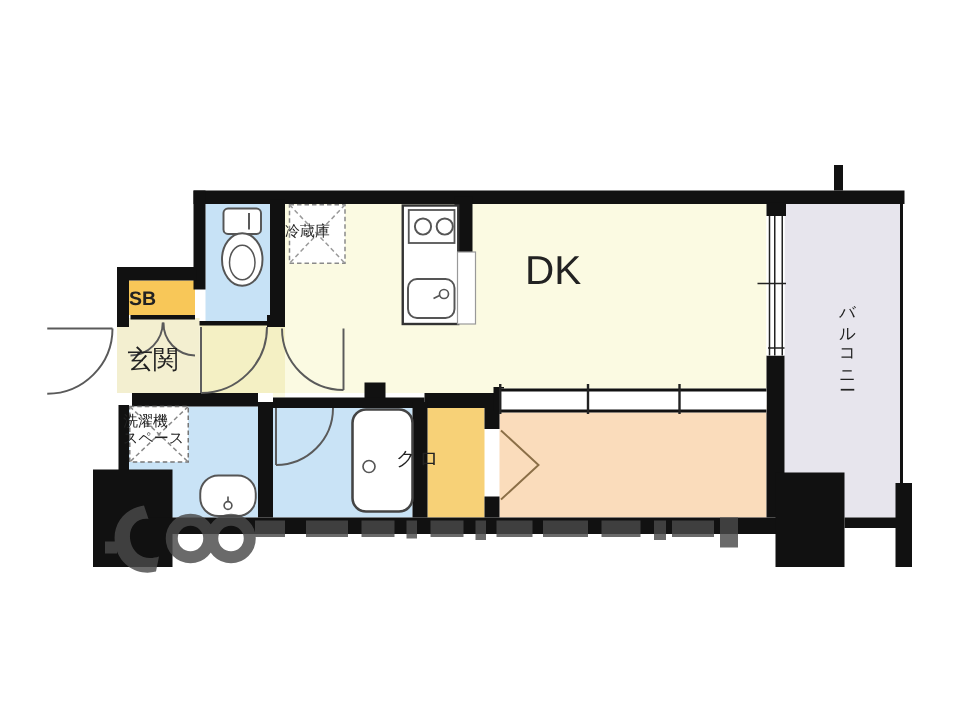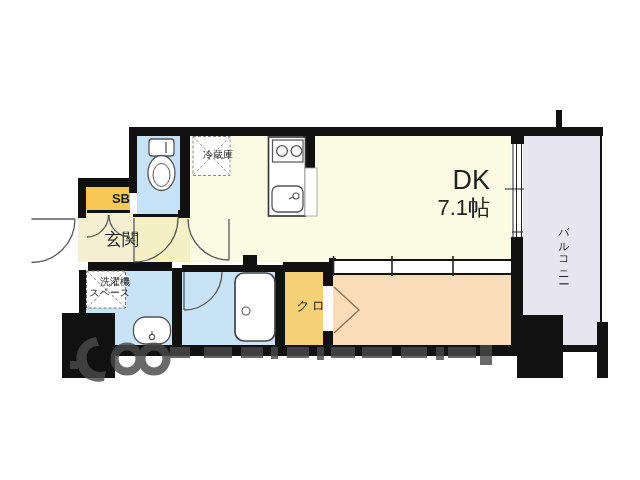--- a/index.html
+++ b/index.html
@@ -2,21 +2,21 @@
 <html><head>
 <meta charset="utf-8">
 <style>
   html,body{margin:0;padding:0;background:#fff;}
   #plan{position:relative;width:640px;height:480px;background:#ffffff;overflow:hidden;
         font-family:"Liberation Sans","DejaVu Sans",sans-serif;}
   .floor{position:absolute;z-index:1;}
   .w{position:absolute;background:#111;z-index:2;}
   .band{position:absolute;z-index:2;background:#fff;}
   svg.overlay{position:absolute;left:0;top:0;z-index:3;pointer-events:none;}
-  .label{position:absolute;z-index:4;color:#222;text-align:right;line-height:1.08;}
+  .label{position:absolute;z-index:4;color:#222;text-align:left;line-height:1.08;}
   .vtext{writing-mode:vertical-rl;text-orientation:upright;letter-spacing:2px;}
   
   .f-dk{background:#FBFAE2;} .f-hall{background:#F4F0C4;} .f-genkan{background:#F3EFD0;}
   .f-toilet{background:#C7E2F6;} .f-wet{background:#C9E3F6;} .f-west{background:#FADCBB;}
   .f-kuro{background:#F7D177;} .f-sb{background:#F8C758;} .f-balcony{background:#E7E5ED;}
 </style>
 </head>
 <body>
 
 <div id="plan">
@@ -160,28 +160,27 @@
       <rect x="331" y="347" width="24" height="11"></rect>
       <rect x="362" y="347" width="30" height="11"></rect>
       <rect x="401" y="347" width="26" height="11"></rect>
       <rect x="436" y="347" width="8" height="13"></rect>
       <rect x="448" y="347" width="28" height="11"></rect>
       <rect x="480" y="345" width="12" height="20"></rect>
     </g>
   </svg>
 
   <div class="label" style="left:350px;top:166px;width:140px;font-size:27px">DK</div>
-  <div class="label" style="left:350px;top:196px;width:140px;font-size:22px">7.1帖</div>
 
 
   <div class="label vtext" style="left:551px;top:196px;width:18px;height:84px;font-size:11px">バルコニー</div>
 
   <div class="label" style="left:85px;top:231px;width:54px;font-size:17px">玄関</div>
   <div class="label" style="left:86px;top:192px;width:44px;font-size:13px;font-weight:bold">SB</div>
-  <div class="label" style="left:281px;top:299px;width:46px;font-size:13px;letter-spacing:2px">クロ</div>
+  <div class="label" style="left:264px;top:299px;width:46px;font-size:13px;letter-spacing:2px">クロ</div>
 
   <div class="label" style="left:82px;top:277px;width:48px;font-size:10px">
     <div>洗濯機</div>
     <div>スペース</div>
   </div>
 
   <div class="label" style="left:190px;top:150px;width:43px;font-size:10px">冷蔵庫</div>
 
 </div>
 

